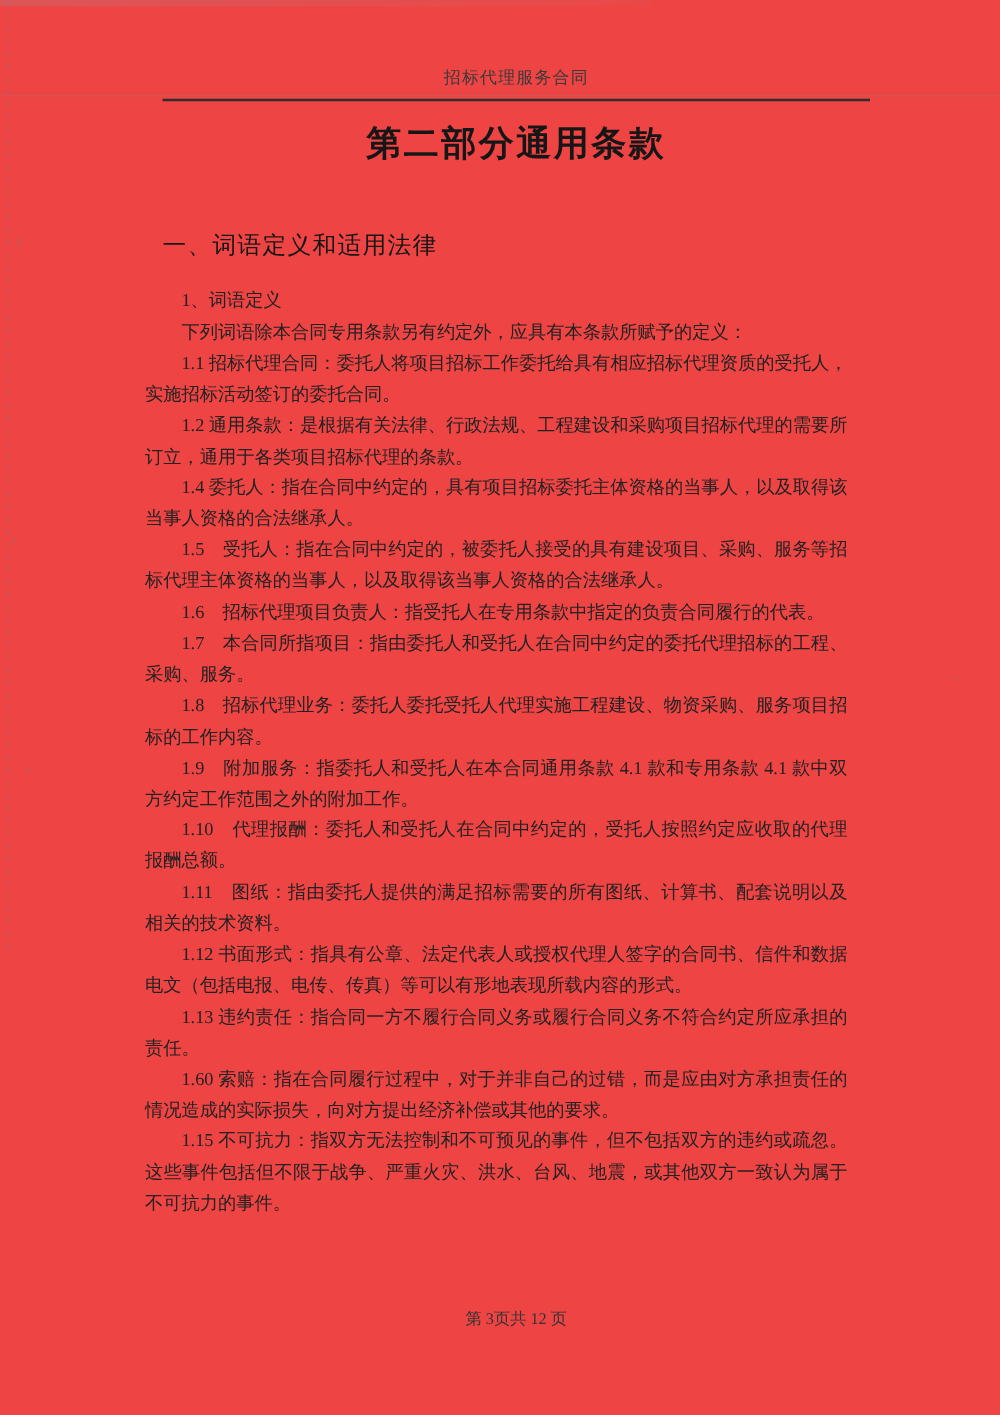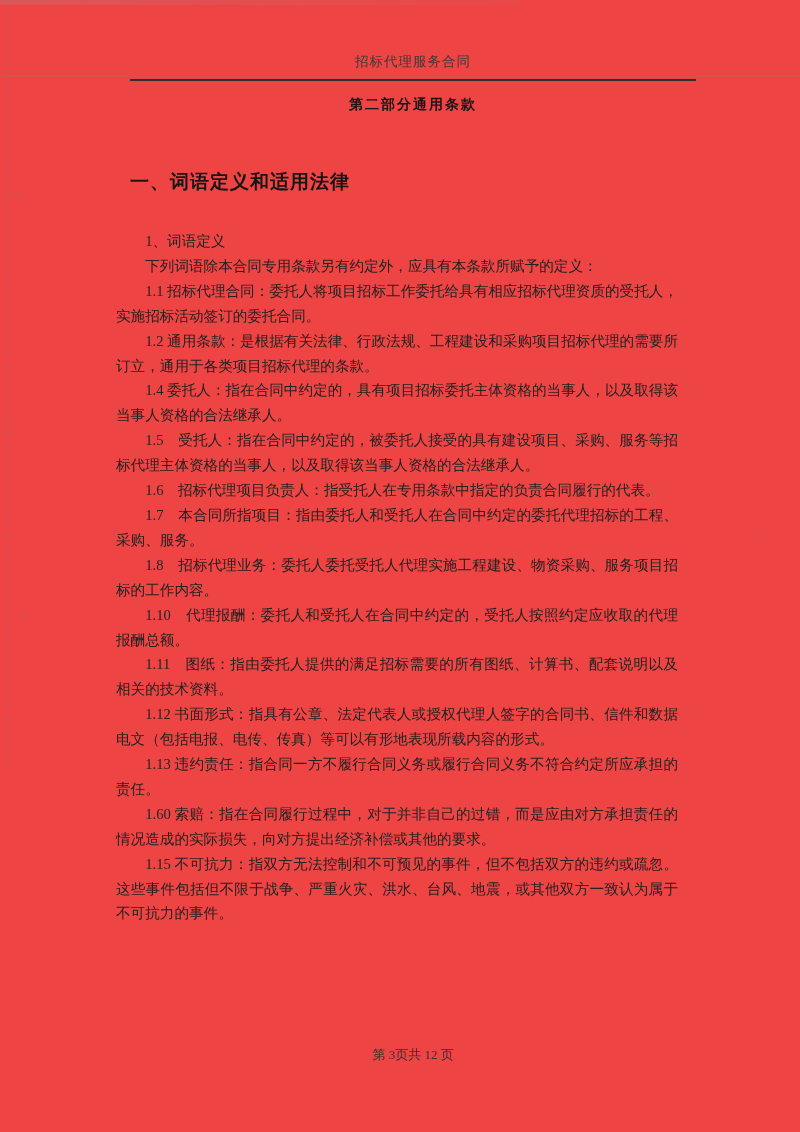--- a/index.html
+++ b/index.html
@@ -58,30 +58,30 @@
     width: 566px; height: 2px;
     background: #2e2e2e;
   }
   .doc-title {
     position: absolute;
     left: 130px; top: 96px;
     width: 566px;
     text-align: center;
     font-family: "Liberation Sans", "DejaVu Sans", sans-serif;
     font-weight: 700;
-    font-size: 14px;
+    font-size: 28px;
     letter-spacing: 2px;
     color: #161616;
   }
   .section-heading {
     position: absolute;
-    left: 130px; top: 169px;
+    left: 130px; top: 183px;
     width: 566px;
     font-family: "Liberation Sans", "DejaVu Sans", sans-serif;
-    font-weight: 700;
+    font-weight: 400;
     font-size: 19px;
     letter-spacing: 1px;
     color: #151515;
   }
   .content {
     position: absolute;
     left: 116px; top: 229px;
     width: 562px;
     font-size: 14.6px;
     line-height: 24.9px;
@@ -126,20 +126,21 @@
   <div class="content">
     <p>1、词语定义</p>
     <p>下列词语除本合同专用条款另有约定外，应具有本条款所赋予的定义：</p>
     <p>1.1 招标代理合同：委托人将项目招标工作委托给具有相应招标代理资质的受托人，实施招标活动签订的委托合同。</p>
     <p>1.2 通用条款：是根据有关法律、行政法规、工程建设和采购项目招标代理的需要所订立，通用于各类项目招标代理的条款。</p>
     <p>1.4 委托人：指在合同中约定的，具有项目招标委托主体资格的当事人，以及取得该当事人资格的合法继承人。</p>
     <p>1.5　受托人：指在合同中约定的，被委托人接受的具有建设项目、采购、服务等招标代理主体资格的当事人，以及取得该当事人资格的合法继承人。</p>
     <p>1.6　招标代理项目负责人：指受托人在专用条款中指定的负责合同履行的代表。</p>
     <p>1.7　本合同所指项目：指由委托人和受托人在合同中约定的委托代理招标的工程、采购、服务。</p>
     <p>1.8　招标代理业务：委托人委托受托人代理实施工程建设、物资采购、服务项目招标的工作内容。</p>
+    <p>1.9　附加服务：指委托人和受托人在本合同通用条款 4.1 款和专用条款 4.1 款中双方约定工作范围之外的附加工作。</p>
     <p>1.10　代理报酬：委托人和受托人在合同中约定的，受托人按照约定应收取的代理报酬总额。</p>
     <p>1.11　图纸：指由委托人提供的满足招标需要的所有图纸、计算书、配套说明以及相关的技术资料。</p>
     <p>1.12 书面形式：指具有公章、法定代表人或授权代理人签字的合同书、信件和数据电文（包括电报、电传、传真）等可以有形地表现所载内容的形式。</p>
     <p>1.13 违约责任：指合同一方不履行合同义务或履行合同义务不符合约定所应承担的责任。</p>
     <p>1.60 索赔：指在合同履行过程中，对于并非自己的过错，而是应由对方承担责任的情况造成的实际损失，向对方提出经济补偿或其他的要求。</p>
     <p>1.15 不可抗力：指双方无法控制和不可预见的事件，但不包括双方的违约或疏忽。这些事件包括但不限于战争、严重火灾、洪水、台风、地震，或其他双方一致认为属于不可抗力的事件。</p>
   </div>
 
   <div class="page-footer">第 3页共 12 页</div>
 

